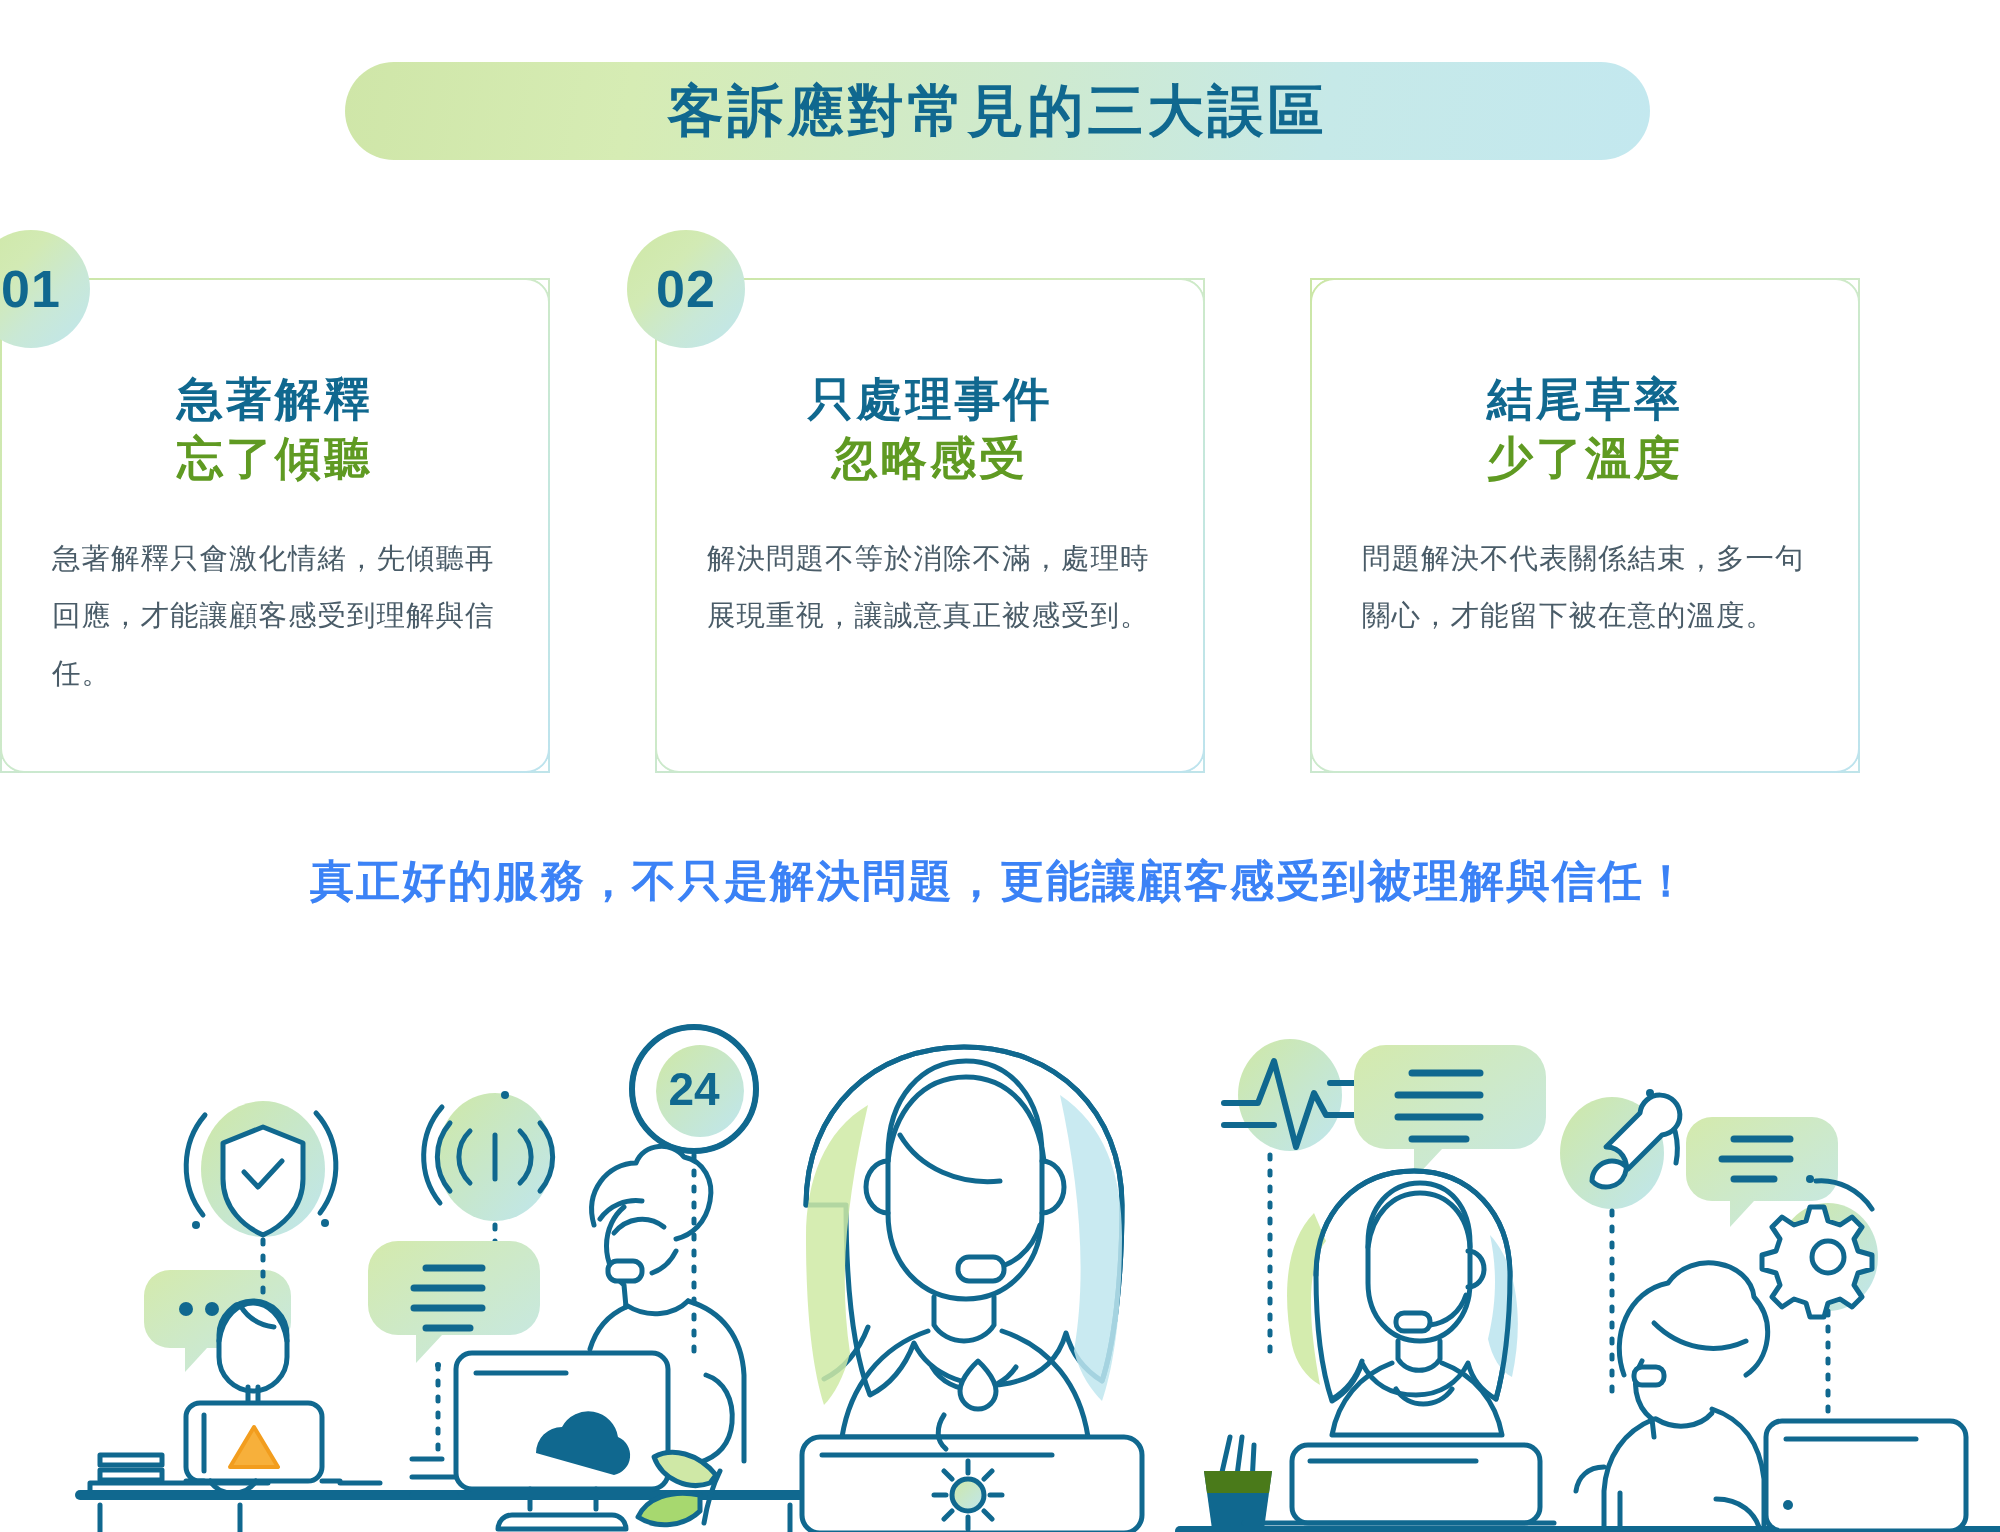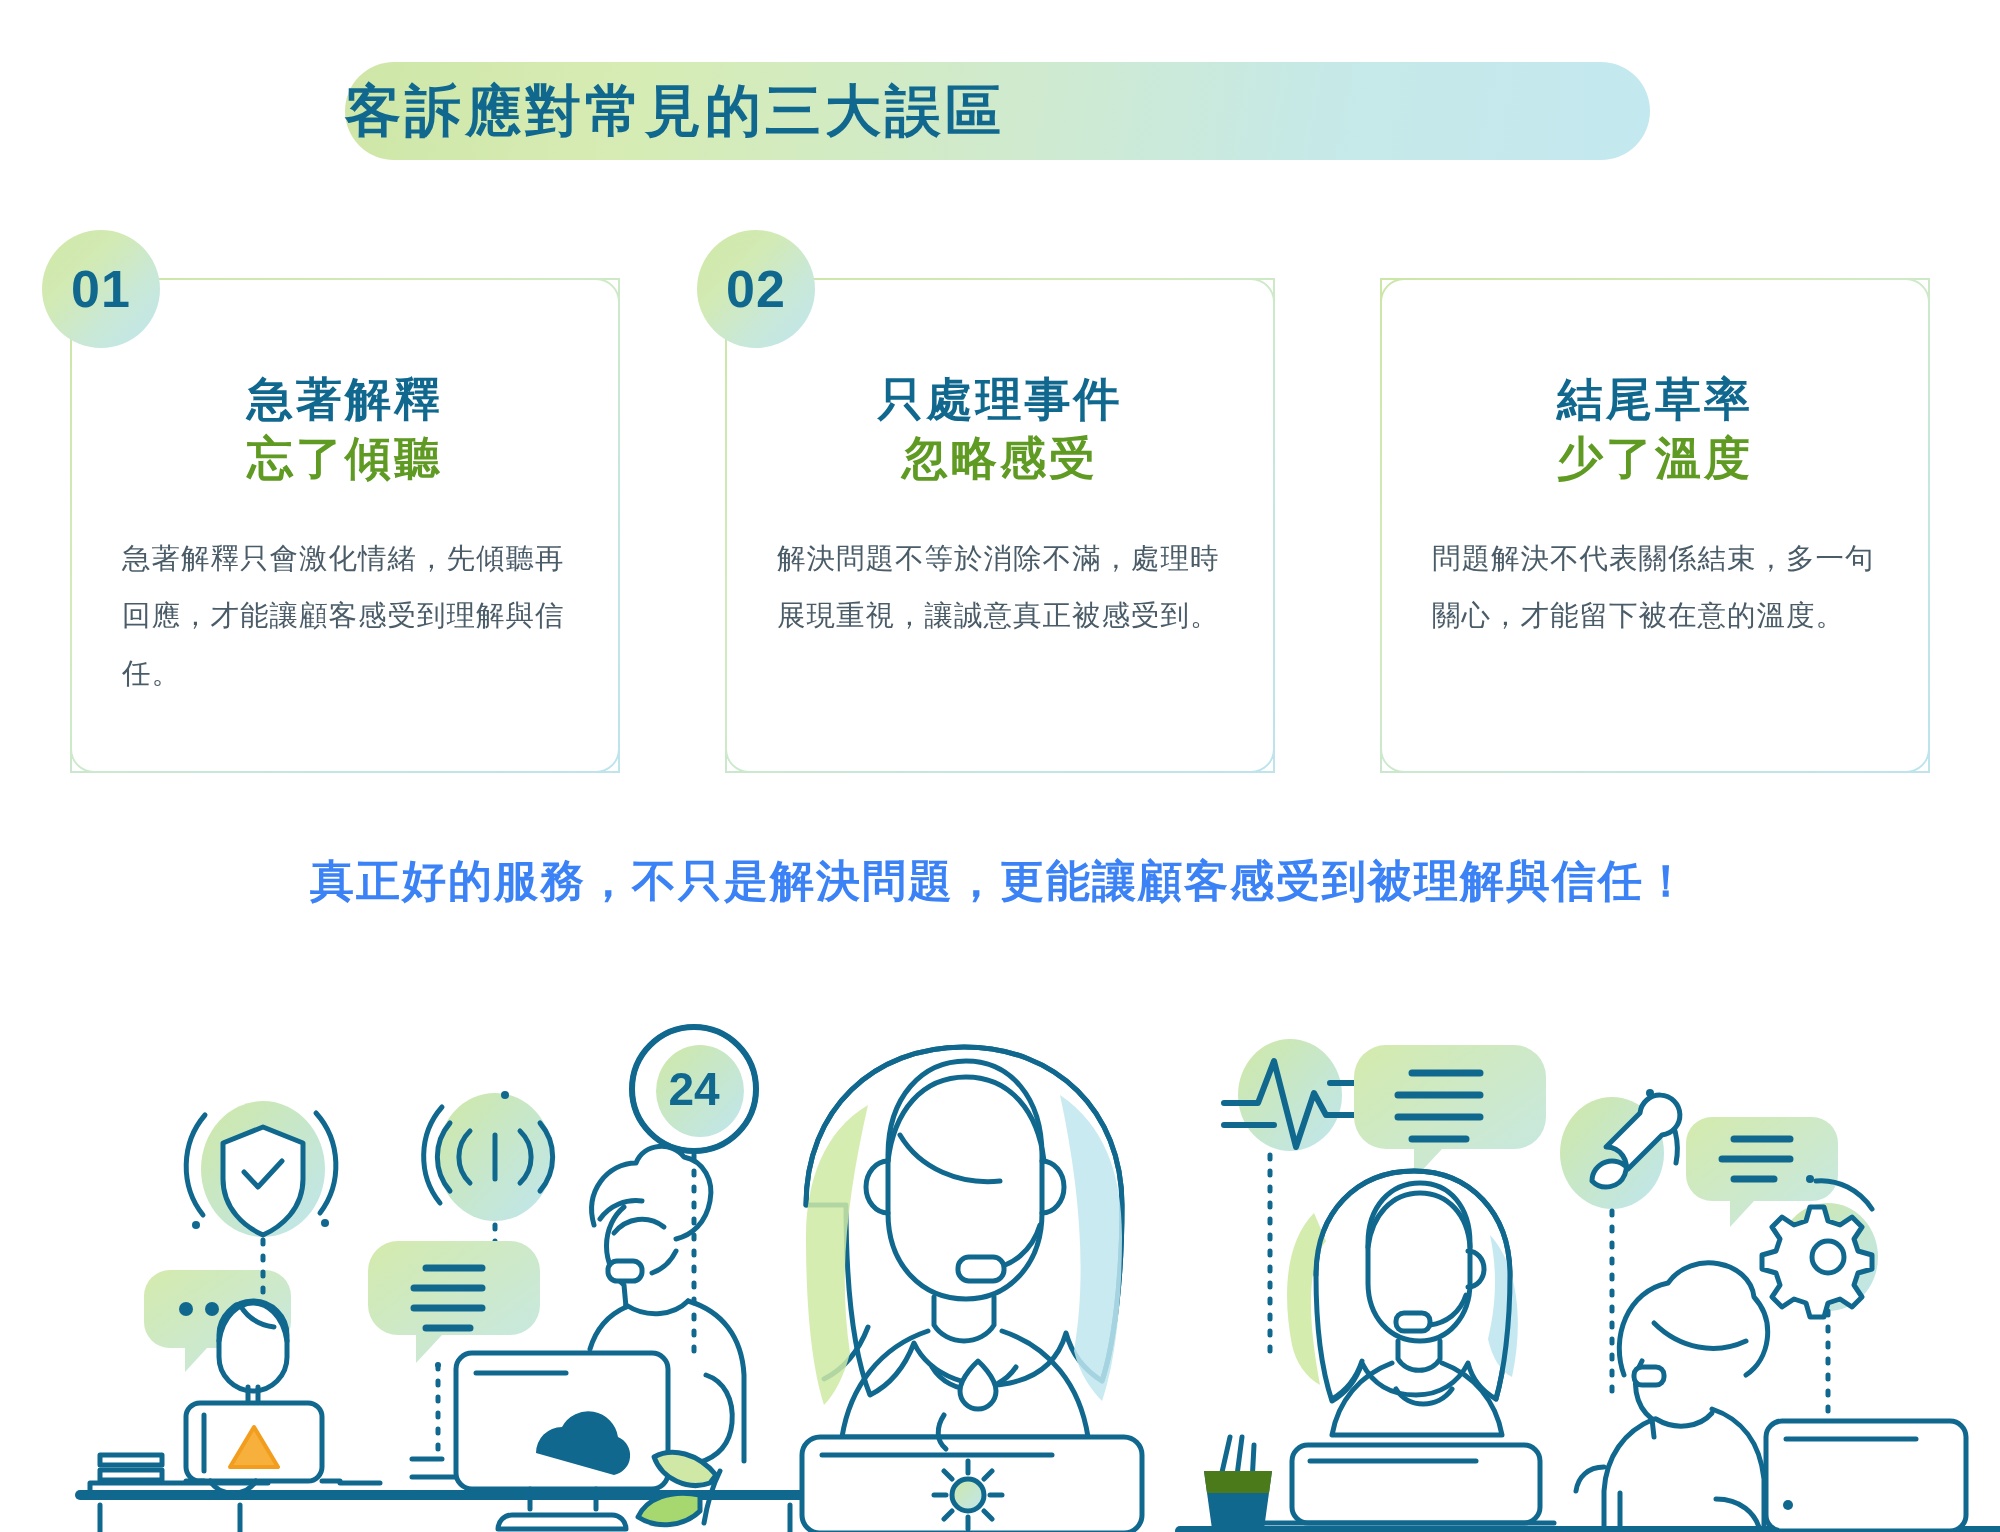--- a/index.html
+++ b/index.html
@@ -11,37 +11,36 @@
   }
   #page { position: relative; width: 2000px; height: 1532px; background: #fff; }
 
   
   .title-banner {
     position: absolute;
     left: 345px; top: 62px;
     width: 1305px; height: 98px;
     border-radius: 49px;
     background: linear-gradient(100deg, #cfe6a8 0%, #d6ecb4 22%, #cfeace 52%, #c6e9e8 75%, #c3e8ef 100%);
-    display: flex; align-items: center; justify-content: flex-start;
+    display: flex; align-items: center; justify-content: center;
   }
   .title-text {
     font-size: 56px;
     font-weight: bold;
     color: #10688f;
     letter-spacing: 4px;
     line-height: 1;
   }
 
   
   .cards {
     position: absolute;
     left: 0; top: 278px;
     width: 2000px;
     display: flex;
-    justify-content: center;
     gap: 105px;
   }
   .card-wrap { position: relative; width: 550px; }
   .card {
     position: relative;
     width: 550px; height: 495px;
     border: 2px solid;
     border-image: linear-gradient(145deg, #cbe6a6 0%, #cfe9c4 40%, #bfe4ea 100%) 1;
     border-radius: 22px;
     background: #ffffff;

